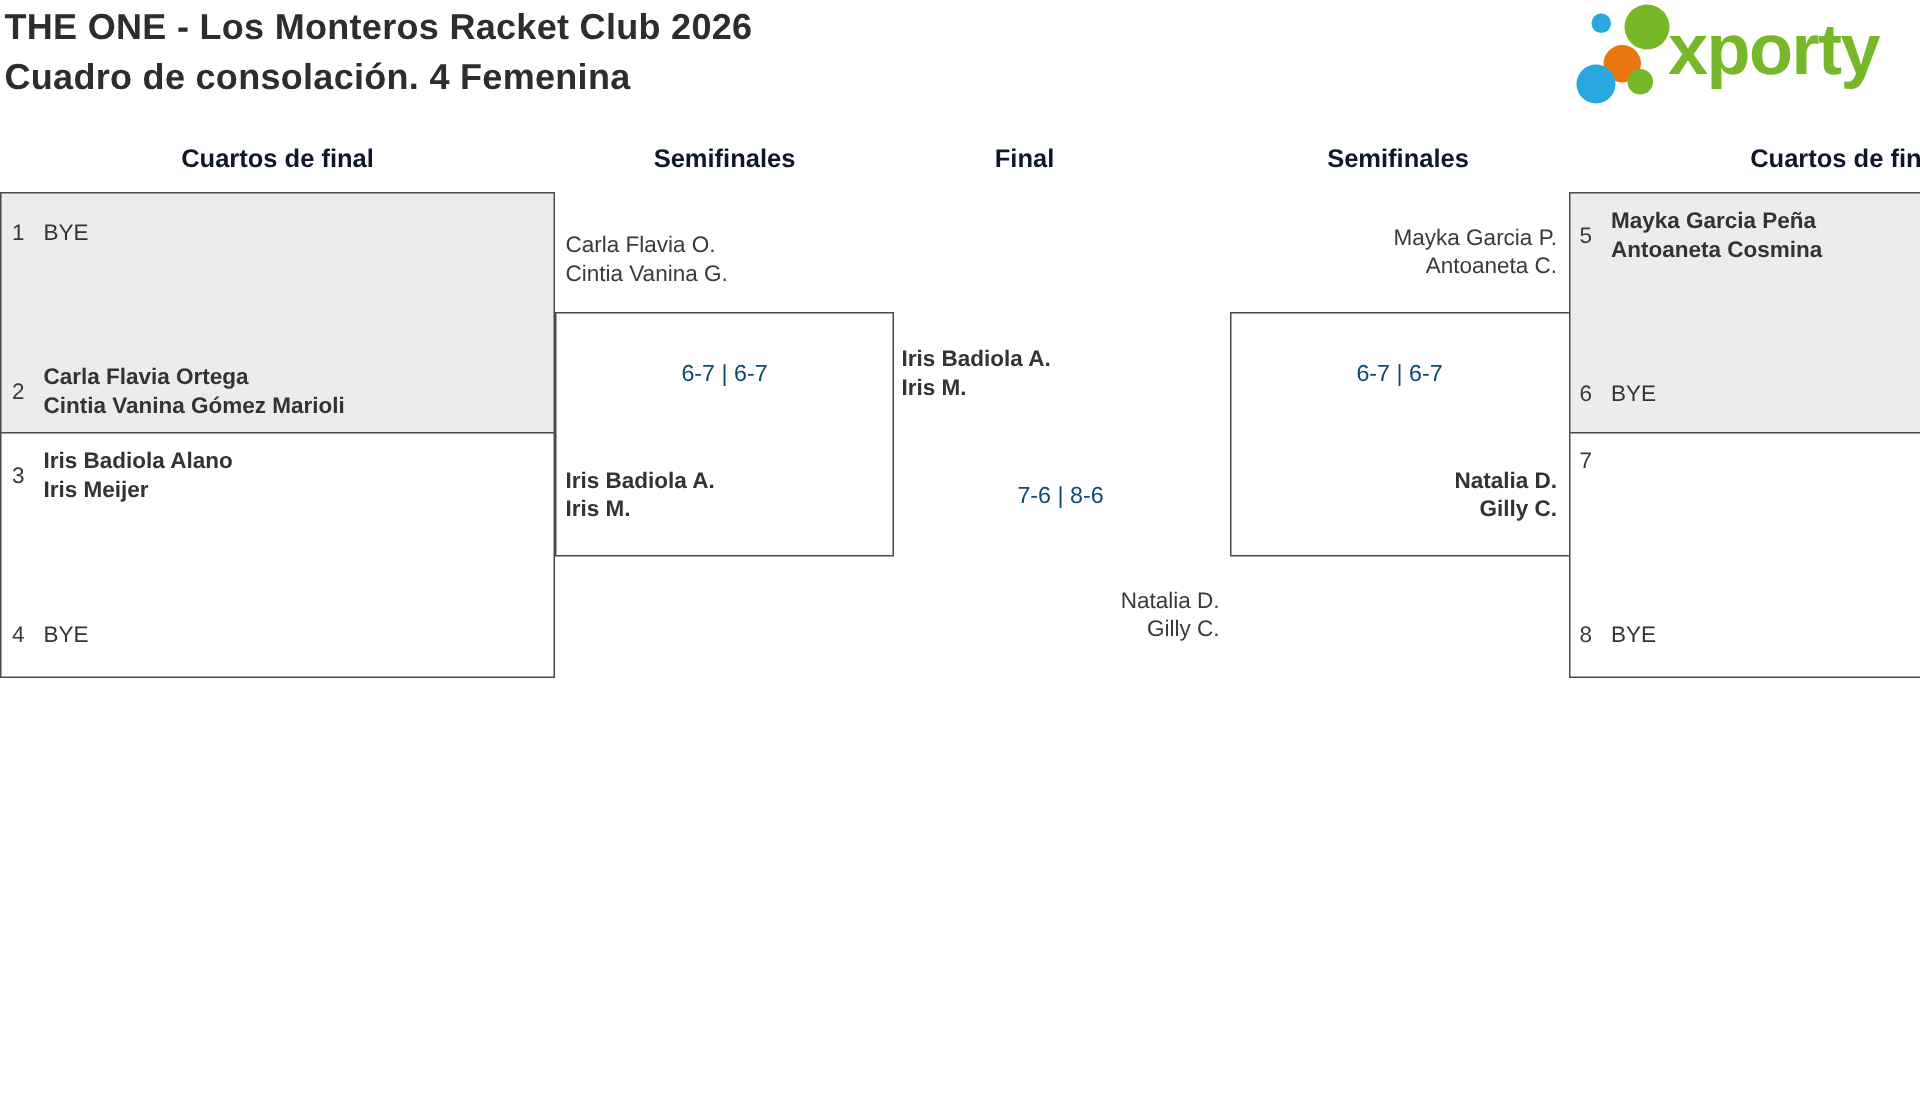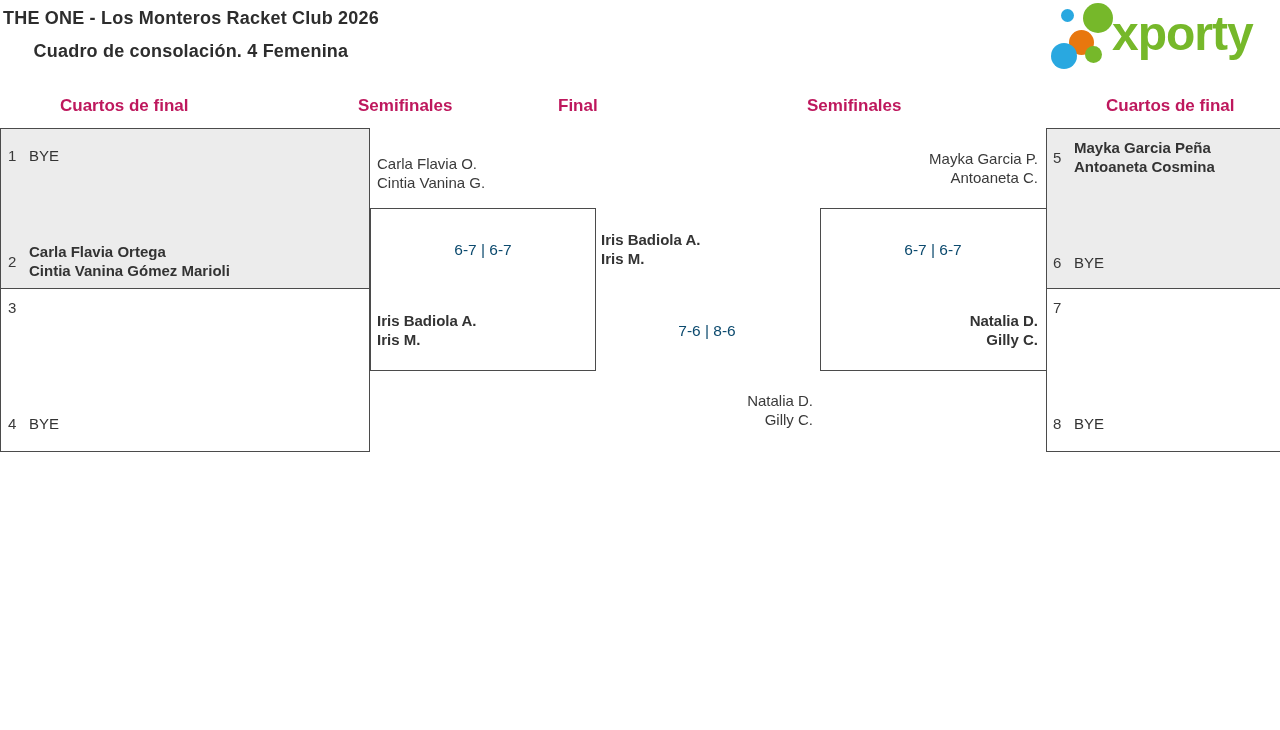--- a/index.html
+++ b/index.html
@@ -9,41 +9,41 @@
     overflow:hidden;
     background:#ffffff;
     font-family:"Liberation Sans","DejaVu Sans",sans-serif;
     color:#3a3a3a;
   }
   .abs{position:absolute;}
 
   
   .page-title{
     left:3px;top:2px;
-    font-size:18px;line-height:33px;font-weight:700;
-    color:#2d2d2d;letter-spacing:0.2px;text-align:center;
+    font-size:24px;line-height:33px;font-weight:700;
+    color:#2d2d2d;letter-spacing:0.2px;
   }
   
   .logo{left:1048px;top:2px;width:230px;height:66px;}
   .dot{position:absolute;border-radius:50%;}
   .dot-blue-sm {left:13px; top:7px; width:13px;height:13px;background:#29a8e0;}
   .dot-green-lg{left:35px; top:1px; width:30px;height:30px;background:#76b82a;}
   .dot-orange  {left:21px; top:28px;width:25px;height:25px;background:#e8770e;}
   .dot-blue-lg {left:3px;  top:41px;width:26px;height:26px;background:#29a8e0;}
   .dot-green-sm{left:37px; top:44px;width:17px;height:17px;background:#76b82a;}
   .wordmark{
     position:absolute;left:64px;top:1px;
     font-size:48px;line-height:62px;font-weight:700;
     letter-spacing:-1px;color:#76b82a;
   }
 
   
   .round-title{
-    top:96px;width:250px;text-align:left;
-    font-size:17px;font-weight:700;color:#be185d;
+    top:96px;width:250px;text-align:center;
+    font-size:17px;font-weight:700;color:#0f172a;
     white-space:nowrap;
   }
   .rt1{left:60px;}
   .rt2{left:358px;}
   .rt3{left:558px;}
   .rt4{left:807px;}
   .rt5{left:1106px;}
 
   
   .match-box{
@@ -106,20 +106,24 @@
 <div class="abs slot" style="left:8px;top:242px;">
   <span class="seed">2</span>
   <span class="team names">
     <div>Carla Flavia Ortega</div>
     <div>Cintia Vanina Gómez Marioli</div>
   </span>
 </div>
 
 <div class="abs slot" style="left:8px;top:298px;">
   <span class="seed">3</span>
+  <span class="team names">
+    <div>Iris Badiola Alano</div>
+    <div>Iris Meijer</div>
+  </span>
 </div>
 <div class="abs slot" style="left:8px;top:414px;">
   <span class="seed">4</span>
   <span class="team plain names">BYE</span>
 </div>
 
 <div class="match-box lsf"></div>
 
 <div class="abs label" style="left:377px;top:154px;">
   <div>Carla Flavia O.</div>

